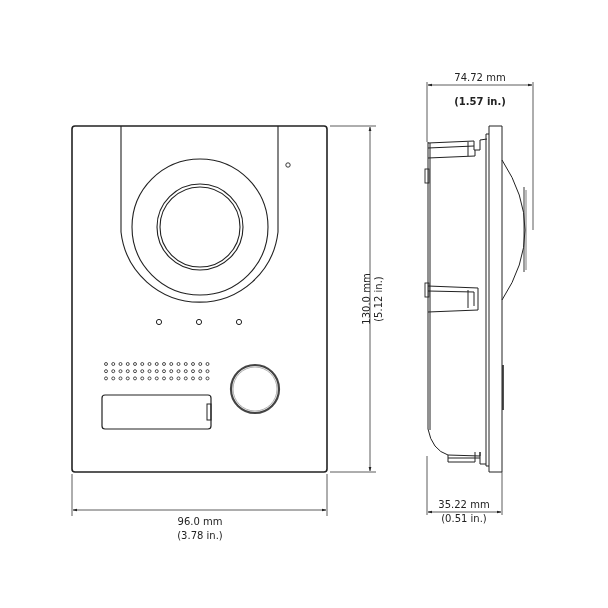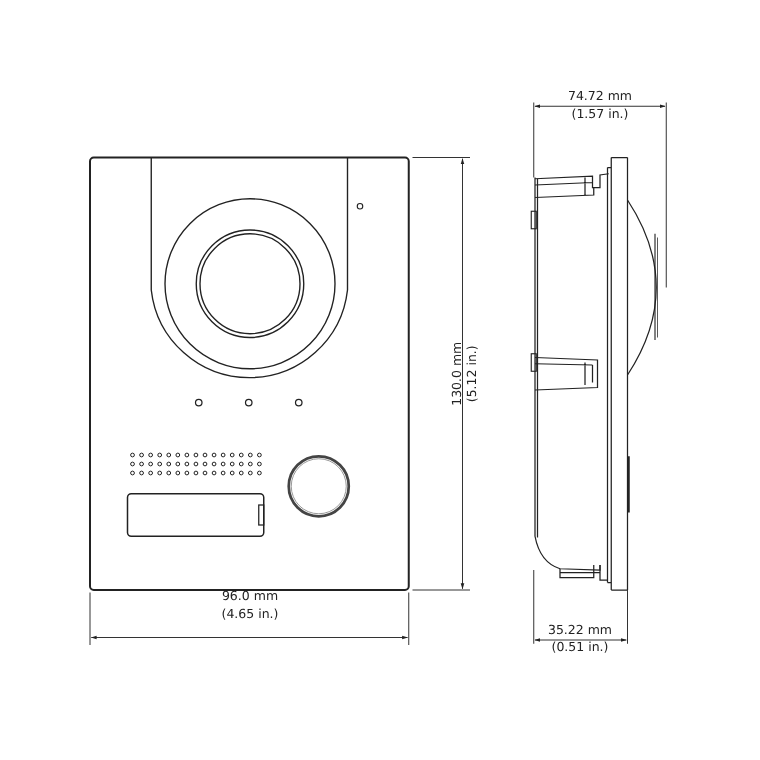--- a/index.html
+++ b/index.html
@@ -128,31 +128,31 @@
     <line x1="533" y1="82" x2="533" y2="230"></line>
     <line x1="428" y1="85" x2="532" y2="85" marker-start="url(#arr)" marker-end="url(#arr)"></line>
   </g>
   <g stroke="#333" stroke-width="0.8">
     <line x1="427" y1="456" x2="427" y2="515"></line>
     <line x1="502" y1="472" x2="502" y2="515"></line>
     <line x1="428" y1="512" x2="501" y2="512" marker-start="url(#arr)" marker-end="url(#arr)"></line>
   </g>
 </svg>
 
-<div class="dim-label" style="left:150px; top:472px; width:100px;">
+<div class="dim-label" style="left:150px; top:516px; width:100px;">
   <div>96.0 mm</div>
-  <div style="margin-top:2px;">(4.65 in.)</div>
+  <div style="margin-top:2px;">(3.78 in.)</div>
 </div>
 
 <div class="dim-label vert" style="left:323px; top:287px; width:100px;">
   <div>130.0 mm</div>
   <div>(5.12 in.)</div>
 </div>
 
 <div class="dim-label" style="left:430px; top:72px; width:100px;">
   <div>74.72 mm</div>
-  <div style="margin-top:2px;">(1.57 in.)</div>
+  <div style="margin-top:12px;font-weight:bold;">(1.57 in.)</div>
 </div>
 
 <div class="dim-label" style="left:414px; top:499px; width:100px;">
   <div>35.22 mm</div>
   <div style="margin-top:2px;">(0.51 in.)</div>
 </div>
 
 </body></html>

